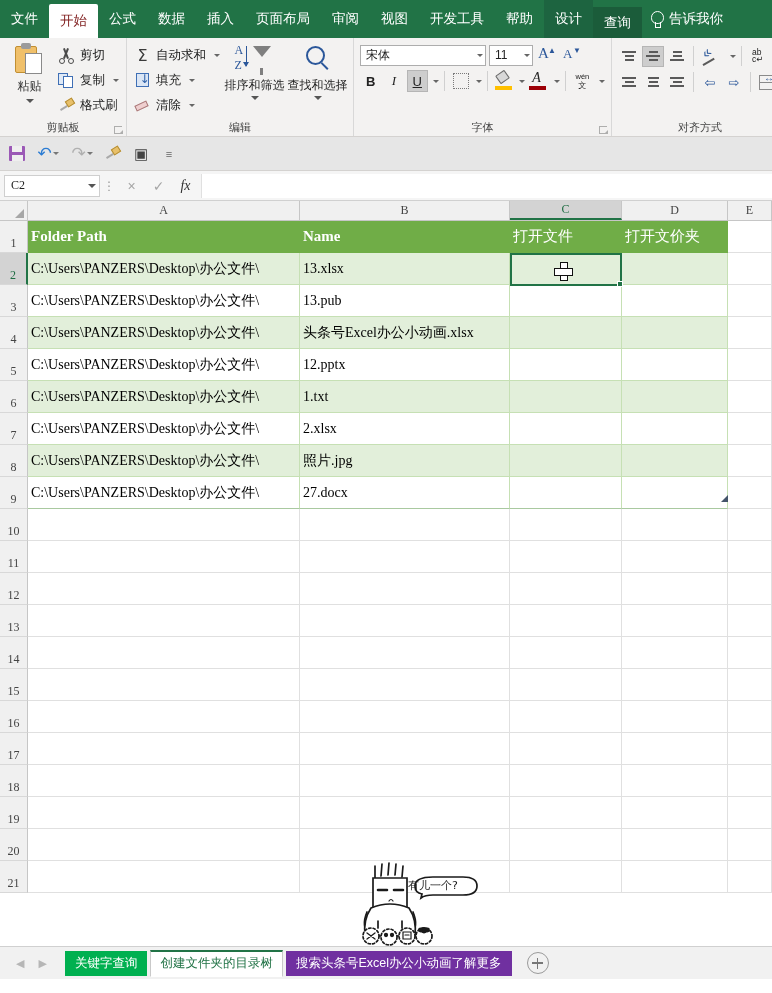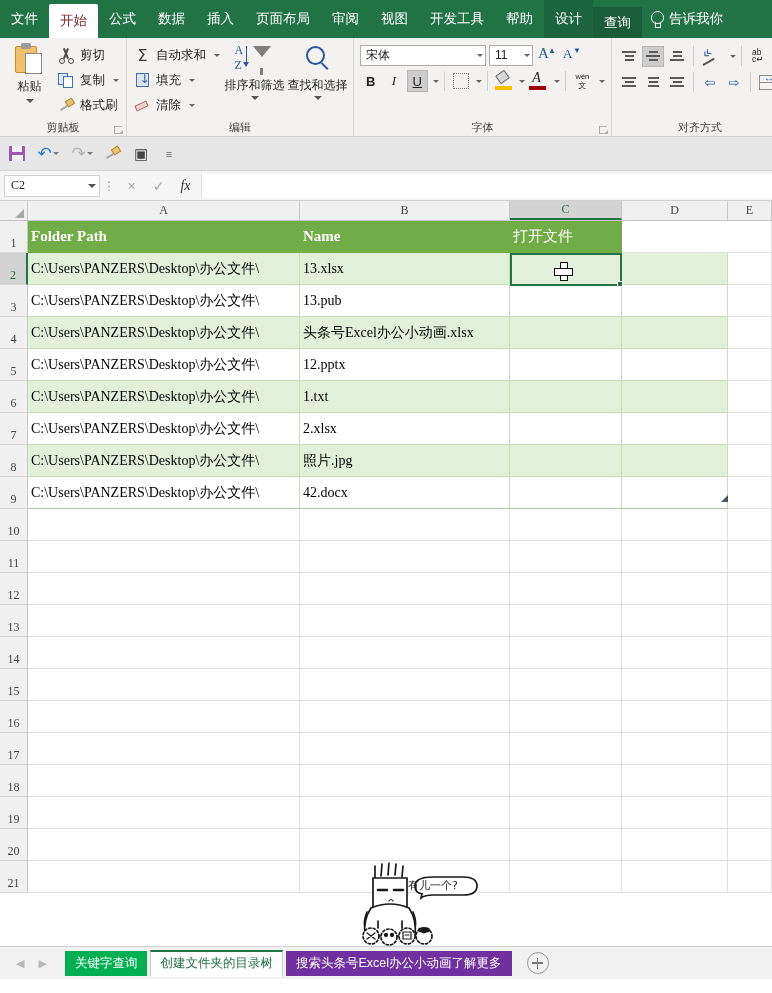--- a/index.html
+++ b/index.html
@@ -687,20 +687,21 @@
   </div>
 
   <div class="grid-body">
 
     <div class="grow tbl-header">
       <div class="rowhead">1</div>
       <div class="cellrow">
         <div class="cell cw-a">Folder Path</div>
         <div class="cell cw-b">Name</div>
         <div class="cell cw-c chead">打开文件</div>
+        <div class="cell cw-d chead">打开文价夹</div>
         <div class="cell cw-e" style="background:#fff;border-right:1px solid #e0e0e0;border-bottom:1px solid #e0e0e0;"></div>
       </div>
     </div>
 
     <div class="grow band-odd">
       <div class="rowhead sel">2</div>
       <div class="cellrow">
         <div class="cell cw-a">C:\Users\PANZERS\Desktop\办公文件\</div>
         <div class="cell cw-b">13.xlsx</div>
         <div class="cell cw-c"></div>
@@ -772,21 +773,21 @@
         <div class="cell cw-c"></div>
         <div class="cell cw-d"></div>
         <div class="cell cw-e" style="background:#fff;border-right:1px solid #e0e0e0;border-bottom:1px solid #e0e0e0;"></div>
       </div>
     </div>
 
     <div class="grow band-even tbl-last">
       <div class="rowhead">9</div>
       <div class="cellrow">
         <div class="cell cw-a">C:\Users\PANZERS\Desktop\办公文件\</div>
-        <div class="cell cw-b">42.docx</div>
+        <div class="cell cw-b">27.docx</div>
         <div class="cell cw-c"></div>
         <div class="cell cw-d"></div>
         <div class="cell cw-e" style="background:#fff;border-right:1px solid #e0e0e0;border-bottom:1px solid #e0e0e0;"></div>
       </div>
     </div>
 
     <div class="grow">
         <div class="rowhead">10</div>
         <div class="cellrow">
           <div class="cell cw-a"></div>

